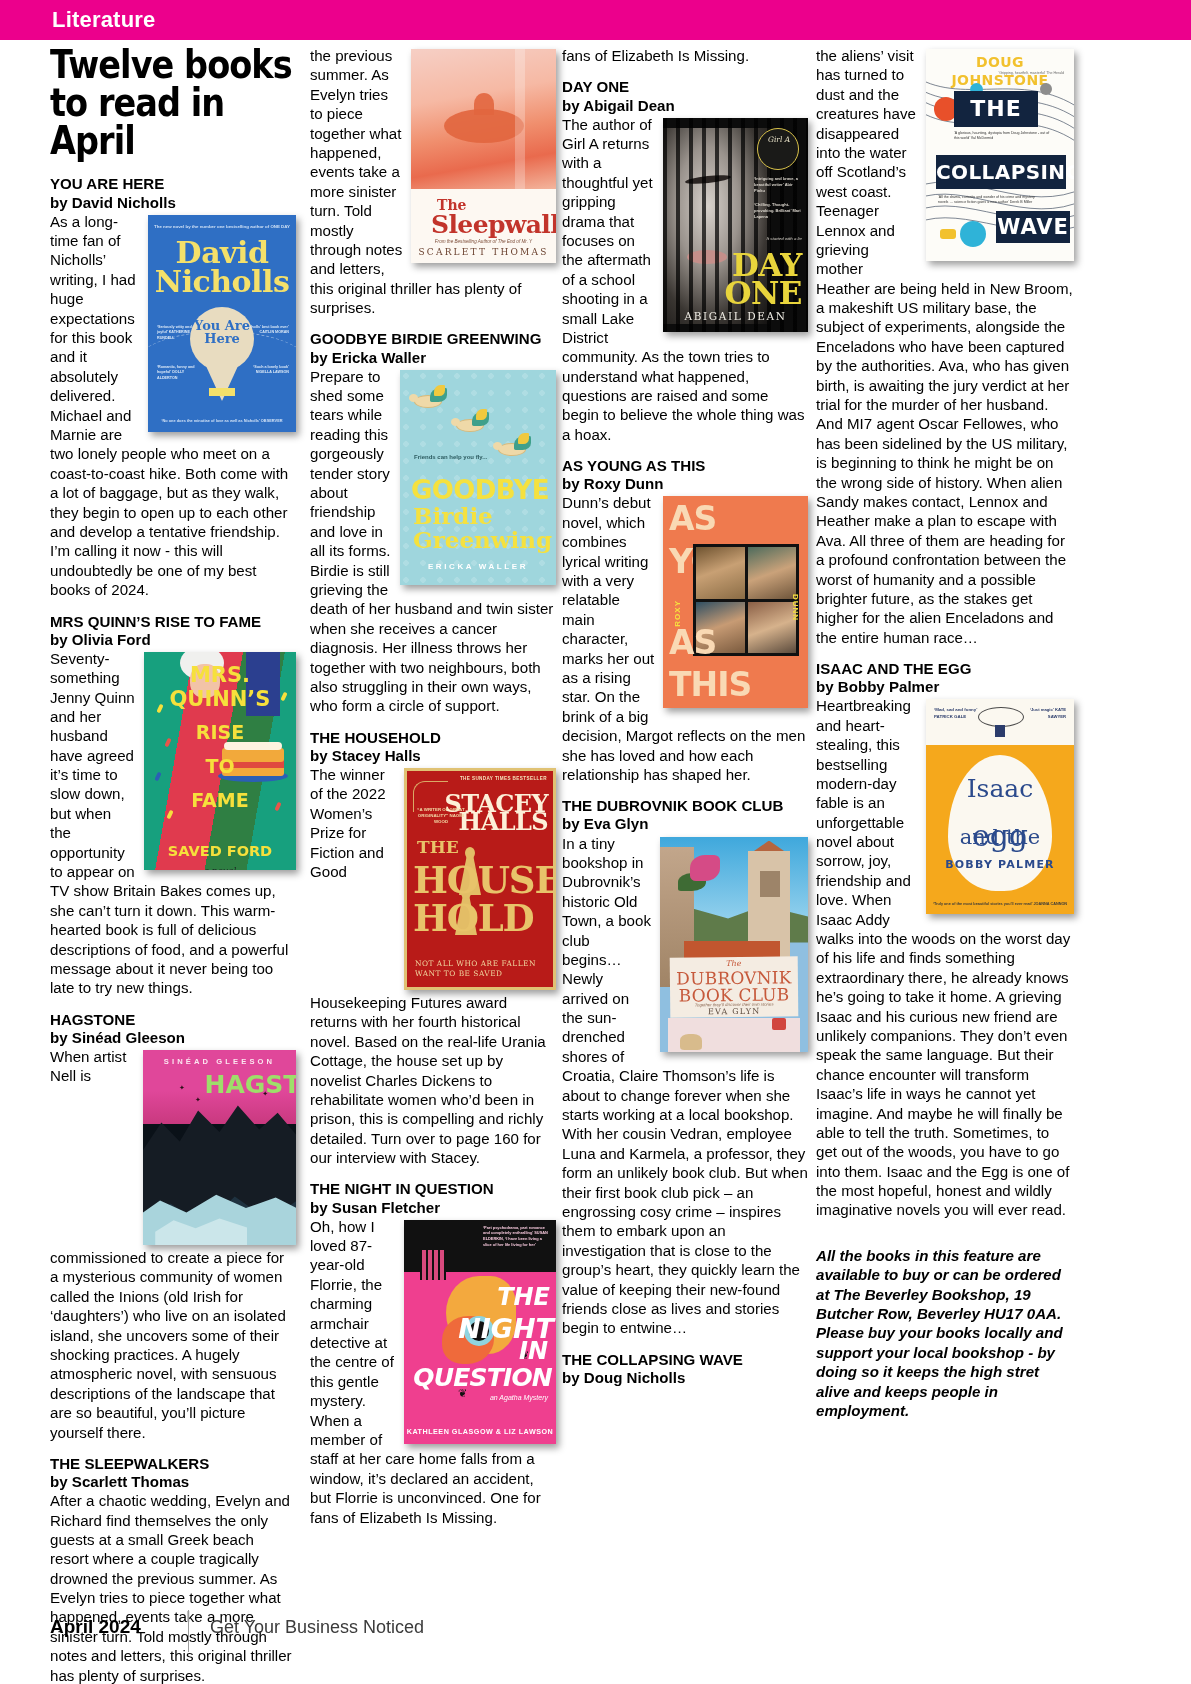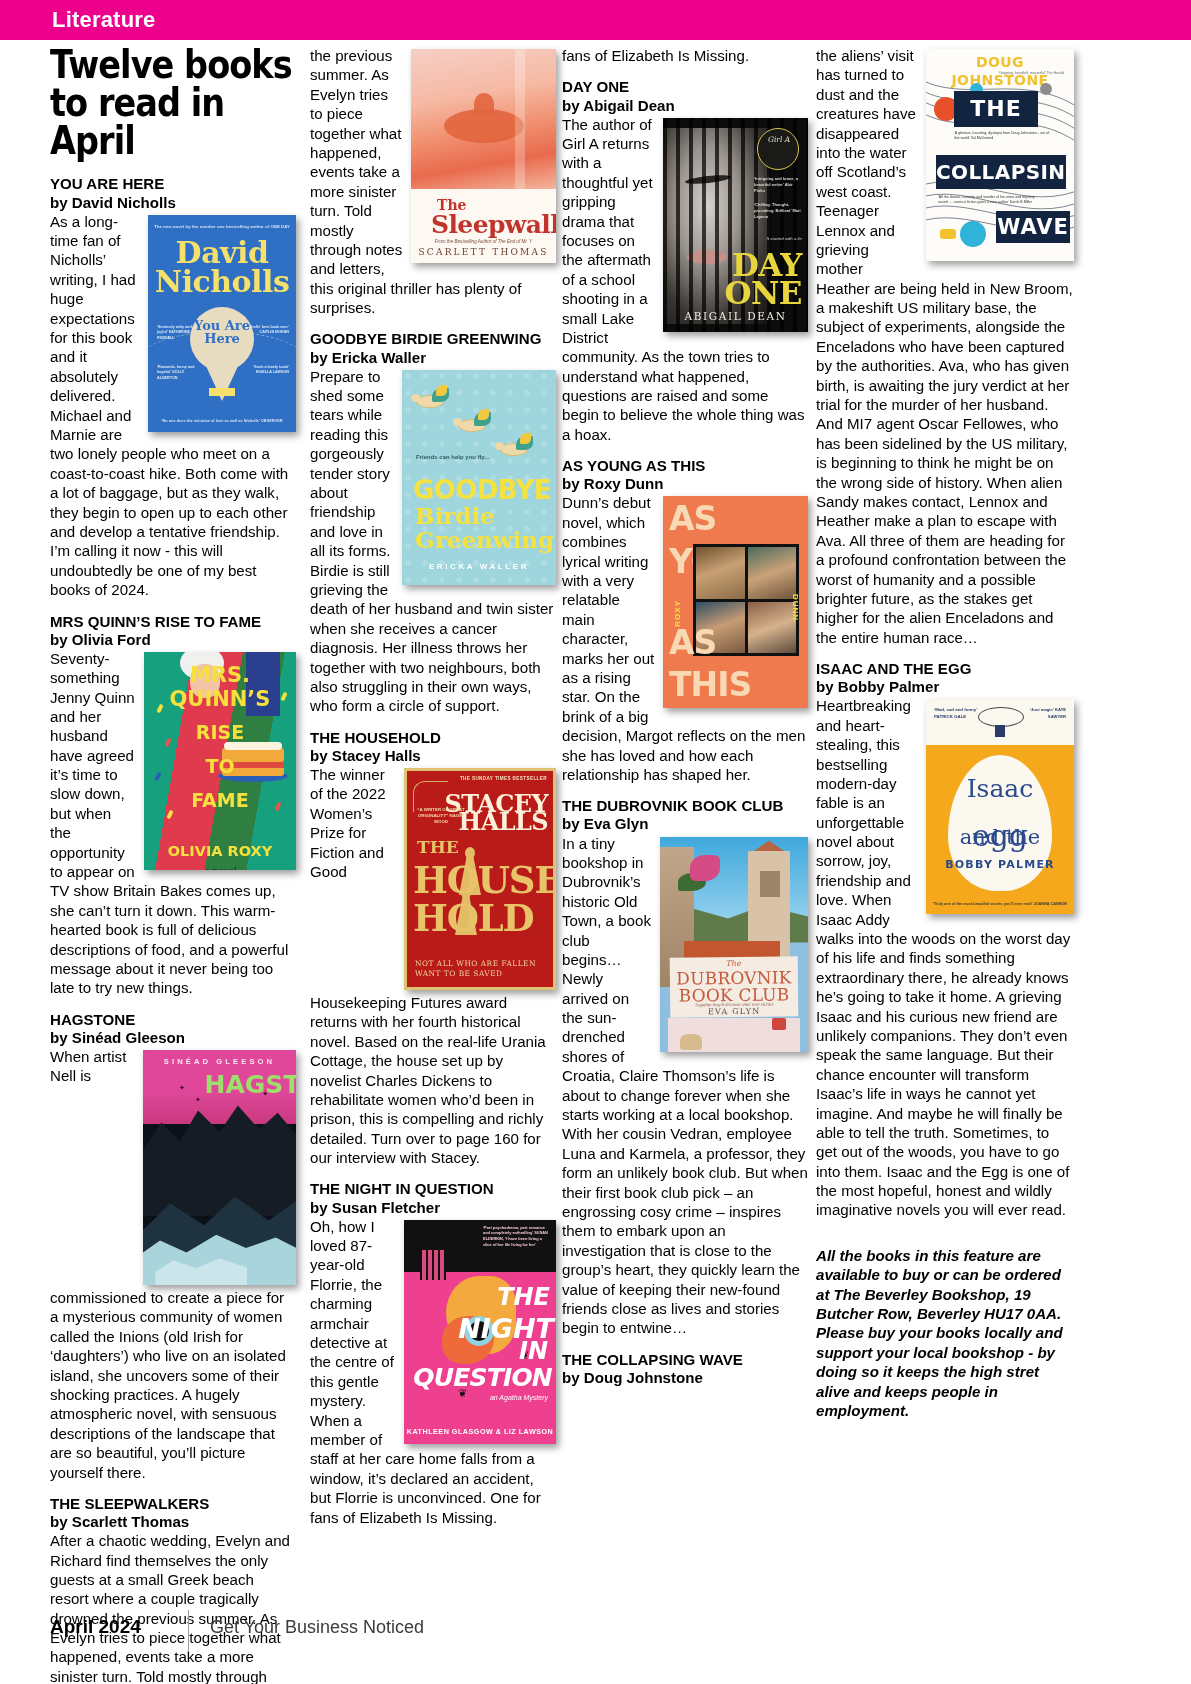--- a/index.html
+++ b/index.html
@@ -92,21 +92,21 @@
   .qt1{top:14px;font-size:21px;} .qt2{top:38px;font-size:21px;}
   .qt3{top:72px;font-size:19px;} .qt4{top:106px;font-size:19px;}
   .qt5{top:140px;font-size:19px;}
   .q-novel{position:absolute;top:170px;left:0;width:100%;text-align:center;
     font-family:"DejaVu Serif",serif;font-style:italic;color:#1d2f26;font-size:9px;margin-top:44px;}
   .q-auth{position:absolute;bottom:9px;left:0;width:100%;text-align:center;
     font-family:"DejaVu Sans",sans-serif;font-weight:bold;color:#f6e03c;font-size:14.5px;}
   .q-dot{position:absolute;width:4px;height:9px;border-radius:2px;transform:rotate(25deg);}
 
   
-  .cv-hag{width:153px;height:235px;background:#0a1118;}
+  .cv-hag{width:153px;height:195px;background:#0a1118;}
   .h-sky{position:absolute;left:0;top:0;width:100%;height:74px;
     background:linear-gradient(#e0479a,#e0479a 55%,#c9397f);}
   .h-mtn{position:absolute;left:0;top:46px;width:100%;height:120px;background:#151c24;
     clip-path:polygon(0 45%,12% 22%,24% 38%,36% 12%,50% 30%,62% 8%,76% 28%,88% 14%,100% 32%,100% 100%,0 100%);}
   .h-mtn2{position:absolute;left:0;top:120px;width:100%;height:120px;background:#1f3240;
     clip-path:polygon(0 50%,18% 28%,40% 46%,60% 22%,82% 42%,100% 26%,100% 100%,0 100%);}
   .h-ice{position:absolute;left:-4%;bottom:0;width:108%;height:74px;background:#a9d4dc;
     clip-path:polygon(0 62%,14% 40%,30% 56%,48% 32%,66% 50%,84% 36%,100% 54%,100% 100%,0 100%);}
   .h-ice2{position:absolute;left:8%;bottom:0;width:60%;height:44px;background:#cbe6ea;
     clip-path:polygon(0 70%,20% 44%,44% 62%,70% 40%,100% 60%,100% 100%,0 100%);}
@@ -129,21 +129,21 @@
   .s-the{position:absolute;left:26px;top:148px;font-family:"DejaVu Serif",serif;
     font-weight:bold;color:#c2342b;font-size:14px;}
   .s-ttl{position:absolute;left:20px;top:160px;font-family:"DejaVu Serif",serif;
     font-weight:bold;color:#c2342b;font-size:25px;letter-spacing:-.6px;}
   .s-sub{position:absolute;left:0;top:190px;width:100%;text-align:center;
     color:#7b4a36;font-size:4.6px;font-style:italic;}
   .s-auth{position:absolute;left:0;top:198px;width:100%;text-align:center;
     font-family:"DejaVu Serif",serif;color:#6b4230;font-size:9px;letter-spacing:2.2px;}
 
   
-  .cv-bird{width:154px;height:215px;background:#9fd6dd;}
+  .cv-bird{width:120px;height:215px;background:#9fd6dd;padding-left:36px;}
   .b-pat{position:absolute;inset:0;opacity:.35;
     background-image:radial-gradient(circle at 6px 6px,#cdeaee 2.6px,transparent 3px);
     background-size:17px 17px;}
   .b-goose{position:absolute;width:34px;height:15px;}
   .b-body{position:absolute;left:0;top:3px;width:26px;height:11px;background:#efd9a8;border-radius:50%;
     border:1px solid #d8b97a;}
   .b-wing{position:absolute;left:16px;top:-4px;width:17px;height:14px;background:#3fa08b;
     border-radius:60% 10% 50% 10%;}
   .b-wing2{position:absolute;left:20px;top:-7px;width:11px;height:11px;background:#f0c93e;
     border-radius:60% 10% 50% 10%;}
@@ -382,21 +382,21 @@
             <div class="q-dot" style="left:12px;top:120px;background:#2b5fb5;"></div>
             <div class="q-dot" style="left:24px;top:158px;background:#f6e03c;"></div>
             <div class="q-dot" style="right:10px;top:40px;background:#f6e03c;"></div>
             <div class="q-dot" style="right:16px;top:150px;background:#e8554a;"></div>
             <div class="q-txt qt1">MRS.</div>
             <div class="q-txt qt2">QUINN’S</div>
             <div class="q-txt qt3">RISE</div>
             <div class="q-txt qt4">TO</div>
             <div class="q-txt qt5">FAME</div>
             <div class="q-novel">a novel</div>
-            <div class="q-auth">OLIVIA ROXY</div>
+            <div class="q-auth">SAVED FORD</div>
           </div>
           <span class="txt">Seventy-something Jenny Quinn and her husband have agreed it’s time to slow down, but when the opportunity to appear on TV show Britain Bakes comes up, she can’t turn it down. This warm-hearted book is full of delicious descriptions of food, and a powerful message about it never being too late to try new things.</span>
         </div>
 
         <div class="bk">
           <span class="ttl">HAGSTONE</span>
           <span class="ttl">by Sinéad Gleeson</span>
           <div class="cover cv-hag cv-r">
             <div class="h-sky"></div>
             <div class="h-mtn"></div>
@@ -583,21 +583,21 @@
               <div class="du-b">BOOK CLUB</div>
               <div class="du-s">Together they’ll discover their own stories</div>
               <div class="du-a">EVA GLYN</div>
             </div>
           </div>
           <span class="txt">In a tiny bookshop in Dubrovnik’s historic Old Town, a book club begins… Newly arrived on the sun-drenched shores of Croatia, Claire Thomson’s life is about to change forever when she starts working at a local bookshop. With her cousin Vedran, employee Luna and Karmela, a professor, they form an unlikely book club. But when their first book club pick – an engrossing cosy crime – inspires them to embark upon an investigation that is close to the group’s heart, they quickly learn the value of keeping their new-found friends close as lives and stories begin to entwine…</span>
         </div>
 
         <div class="bk">
           <span class="ttl">THE COLLAPSING WAVE</span>
-          <span class="ttl">by Doug Johnstone</span>
+          <span class="ttl">by Doug Nicholls</span>
         </div>
       </div>
     </div>
 
     <div class="col c4">
       <div class="body">
 
         <div class="bk">
           <div class="cover cv-cw cv-r">
             <div class="cw-auth">DOUG JOHNSTONE</div>

